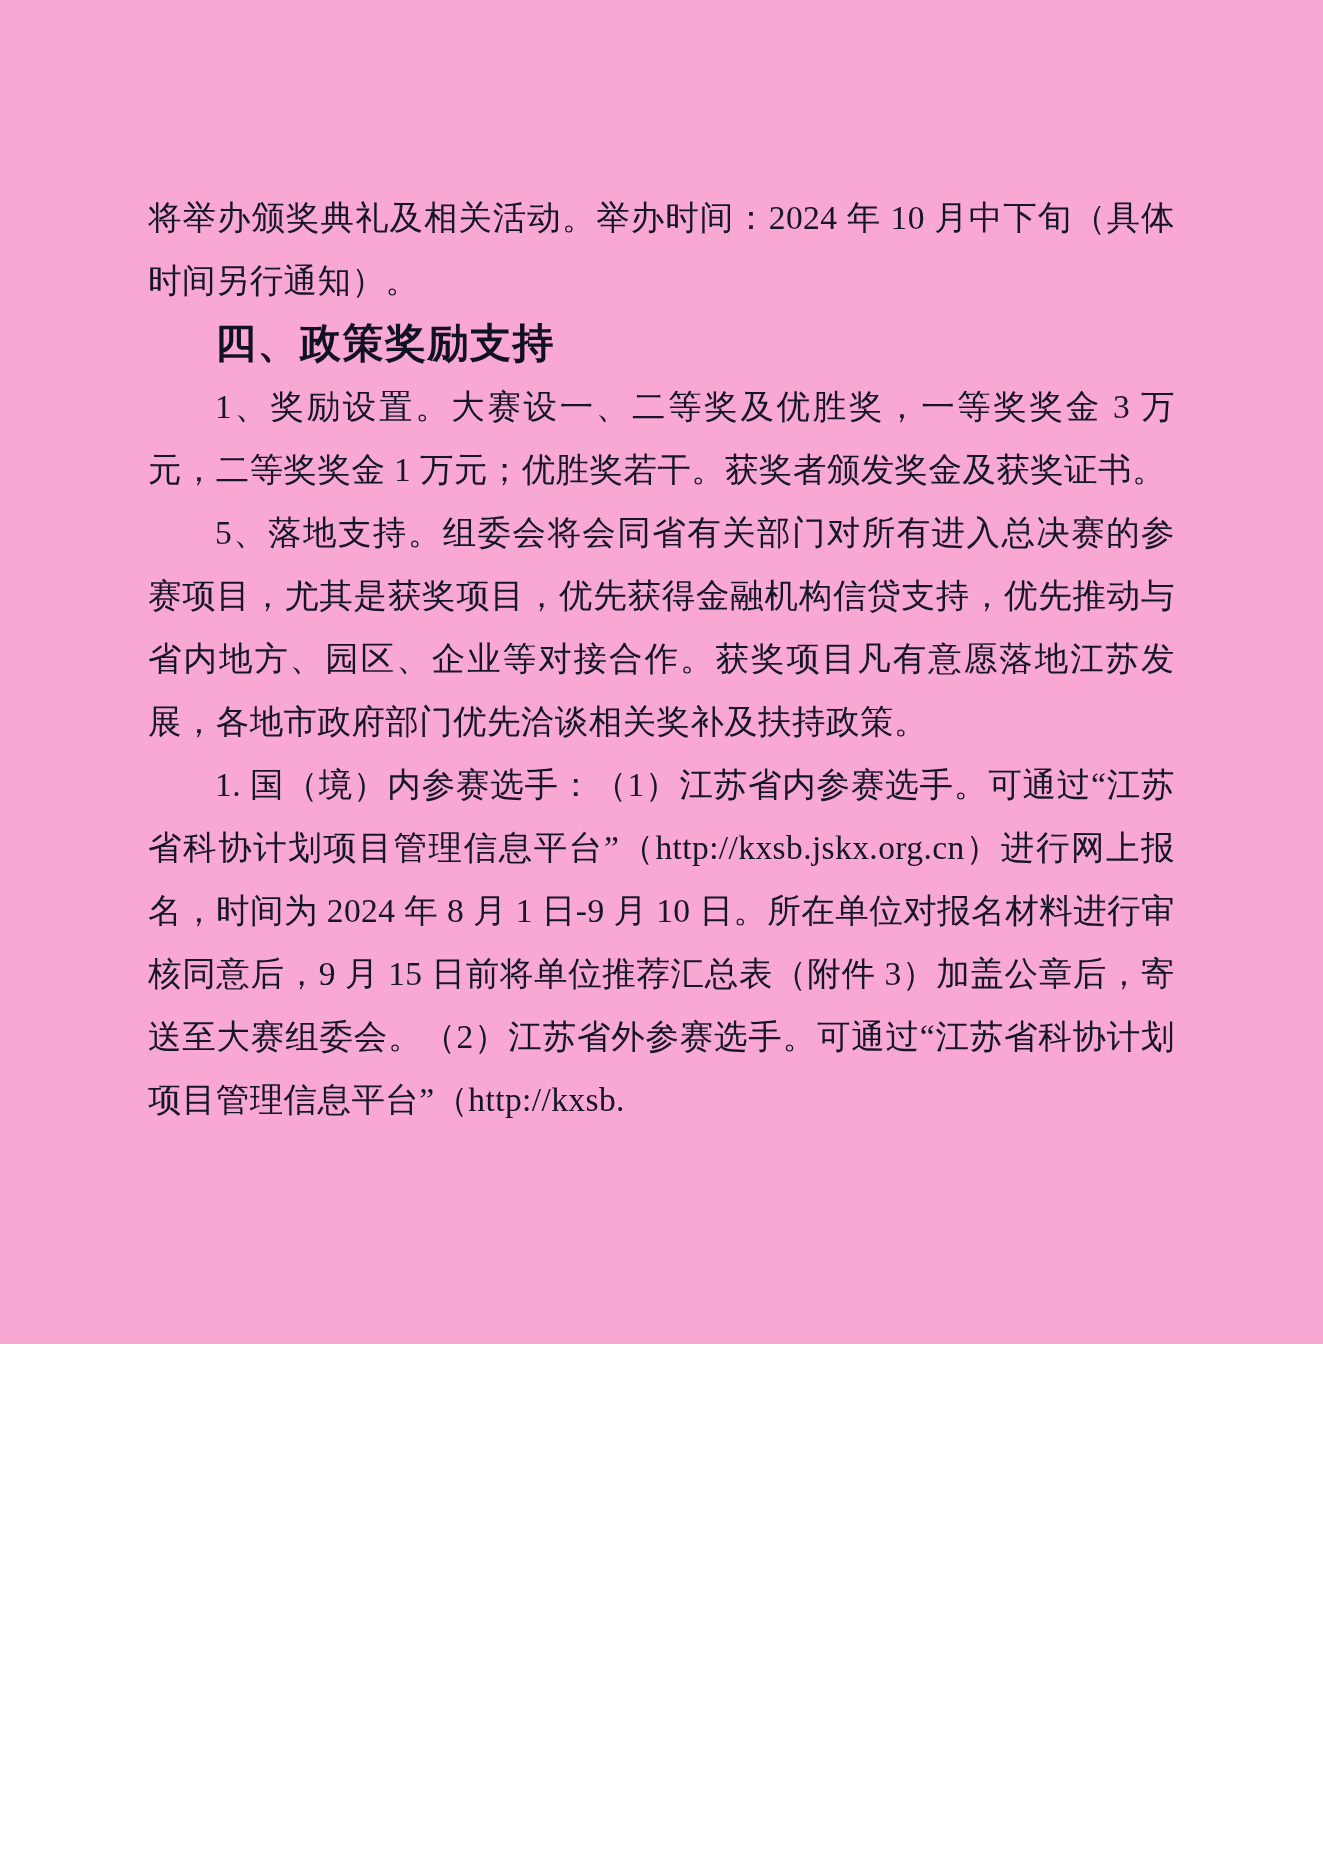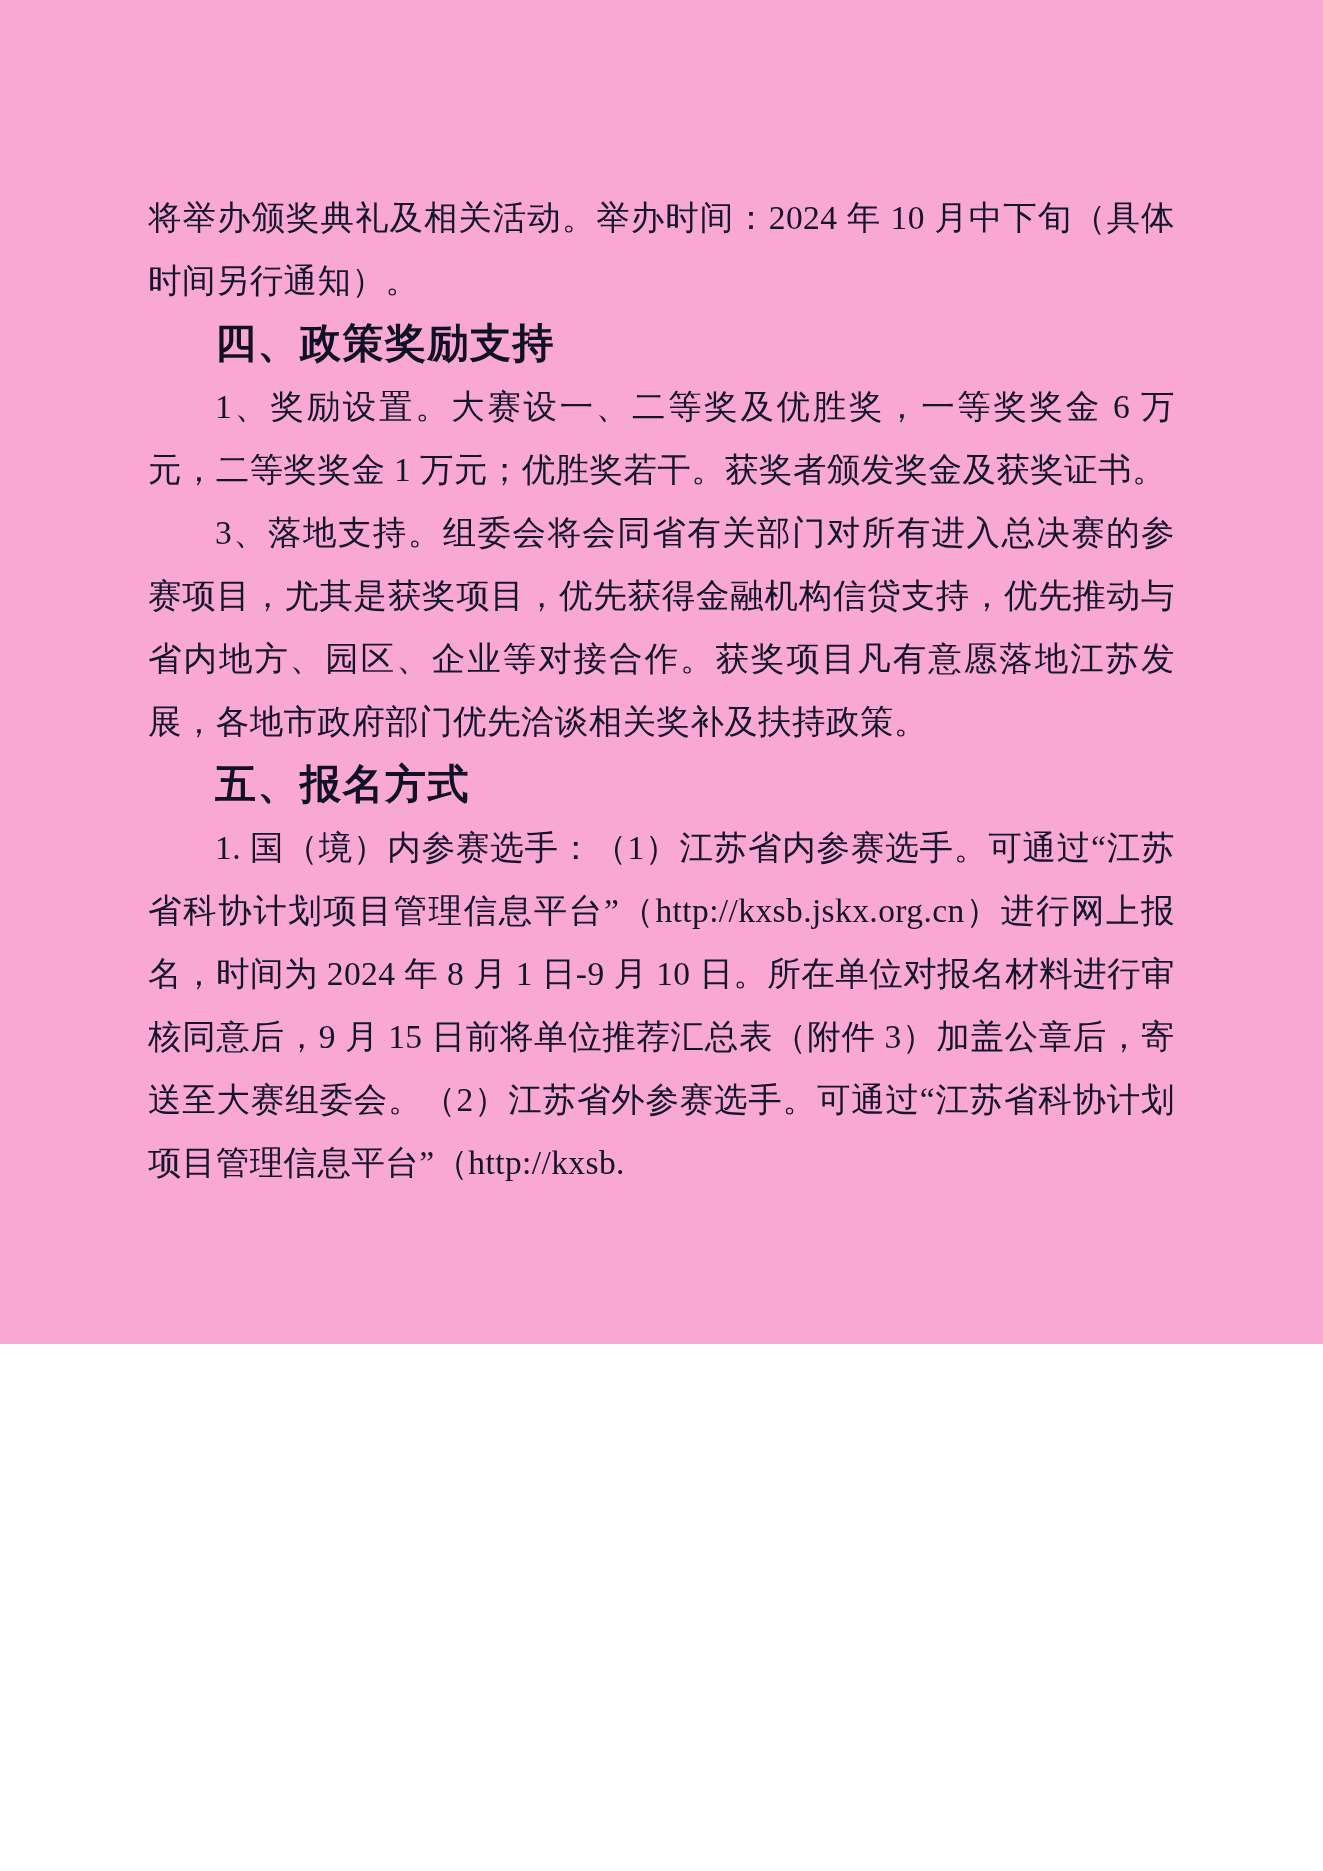--- a/index.html
+++ b/index.html
@@ -63,25 +63,24 @@
 </head>
 <body>
 
 <div class="page">
   <div class="content">
 
     <p class="para">将举办颁奖典礼及相关活动。举办时间：2024 年 10 月中下旬（具体时间另行通知）。</p>
 
     <p class="heading">四、政策奖励支持</p>
 
-    <p class="para indent">1、奖励设置。大赛设一、二等奖及优胜奖，一等奖奖金 6 万元，二等奖奖金 1 万元；优胜奖若干。获奖者颁发奖金及获奖证书。</p>
+    <p class="para indent">1、奖励设置。大赛设一、二等奖及优胜奖，一等奖奖金 3 万元，二等奖奖金 1 万元；优胜奖若干。获奖者颁发奖金及获奖证书。</p>
 
 
-    <p class="para indent">3、落地支持。组委会将会同省有关部门对所有进入总决赛的参赛项目，尤其是获奖项目，优先获得金融机构信贷支持，优先推动与省内地方、园区、企业等对接合作。获奖项目凡有意愿落地江苏发展，各地市政府部门优先洽谈相关奖补及扶持政策。</p>
+    <p class="para indent">5、落地支持。组委会将会同省有关部门对所有进入总决赛的参赛项目，尤其是获奖项目，优先获得金融机构信贷支持，优先推动与省内地方、园区、企业等对接合作。获奖项目凡有意愿落地江苏发展，各地市政府部门优先洽谈相关奖补及扶持政策。</p>
 
-    <p class="heading">五、报名方式</p>
 
     <p class="para indent">1. 国（境）内参赛选手：（1）江苏省内参赛选手。可通过“江苏省科协计划项目管理信息平台”（http://kxsb.jskx.org.cn）进行网上报名，时间为 2024 年 8 月 1 日-9 月 10 日。所在单位对报名材料进行审核同意后，9 月 15 日前将单位推荐汇总表（附件 3）加盖公章后，寄送至大赛组委会。（2）江苏省外参赛选手。可通过“江苏省科协计划项目管理信息平台”（http://kxsb.</p>
 
   </div>
 
   <div class="footer">— 4 —</div>
 </div>
 
 </body></html>

